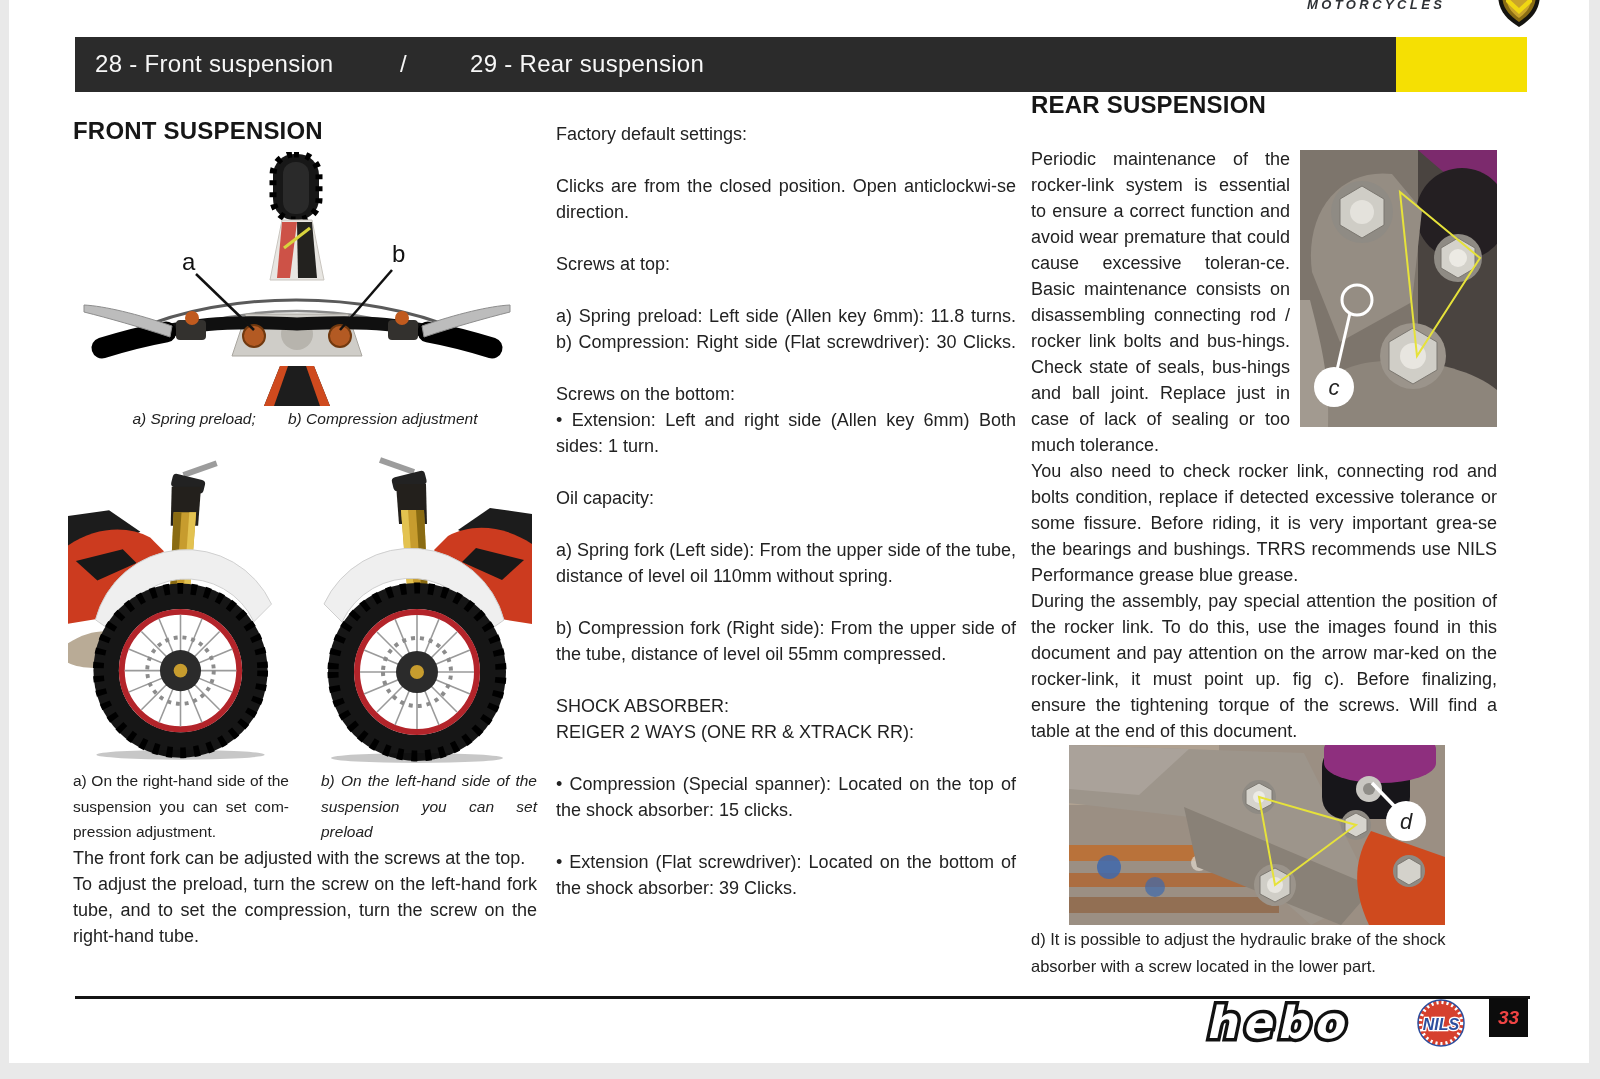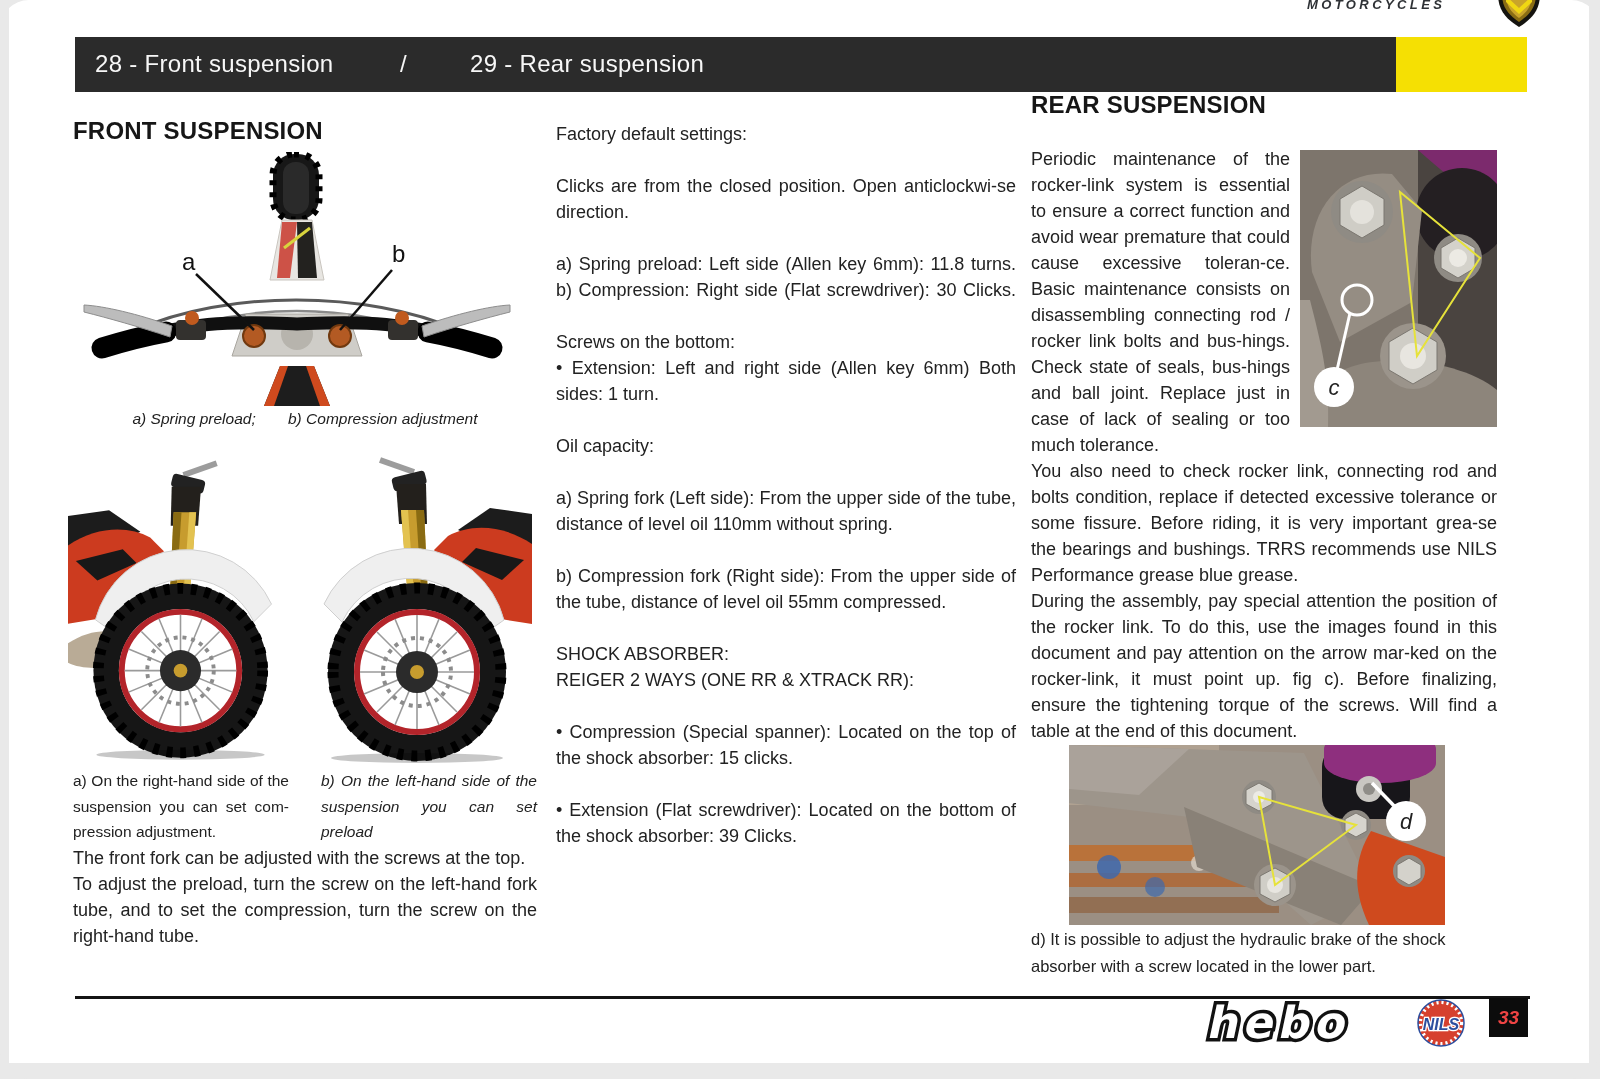--- a/index.html
+++ b/index.html
@@ -1,17 +1,17 @@
 <!DOCTYPE html>
 <html><head>
 <meta charset="utf-8">
 <style>
   html,body{margin:0;padding:0;background:#e9e9e9;}
   .stage{position:relative;width:1600px;height:1079px;overflow:hidden;background:#e9e9e9;
-         font-family:"Liberation Sans","DejaVu Sans",sans-serif;color:#1f1f1f;border-radius:29px;}
+         font-family:"Liberation Sans","DejaVu Sans",sans-serif;color:#1f1f1f;}
   .sheet{position:absolute;left:9px;top:0;width:1580px;height:1063px;background:#ffffff;}
   .abs{position:absolute;}
 
   
   .chapterbar{position:absolute;left:75px;top:37px;width:1423px;height:55px;background:#2b2b2b;}
   .chapterbar span{position:absolute;top:13px;color:#f7f7f7;font-size:24px;letter-spacing:.3px;white-space:nowrap;}
   .yellowblock{position:absolute;left:1396px;top:37px;width:131px;height:55px;background:#f5e003;}
   .brandtext{position:absolute;left:1307px;top:-3px;font-size:13px;font-weight:bold;font-style:italic;
              letter-spacing:3.4px;color:#2e3135;white-space:nowrap;}
 
@@ -181,20 +181,21 @@
   <div class="smallcap" style="left:73px;top:768px;width:216px">a) On the right-hand side of the suspension you can set com-pression adjustment.</div>
 
   <div class="abs body-txt" style="left:73px;top:845px;width:464px">
     <p class="tight">The front fork can be adjusted with the screws at the top.</p>
     <p class="tight">To adjust the preload, turn the screw on the left-hand fork tube, and to set the compression, turn the screw on the right-hand tube.</p>
   </div>
 
   <div class="abs body-txt" style="left:556px;top:121px;width:460px">
     <p class="gap">Factory default settings:</p>
     <p class="gap">Clicks are from the closed position. Open anticlockwi-se direction.</p>
+    <p class="gap">Screws at top:</p>
     <p class="tight jline">a) Spring preload: Left side (Allen key 6mm): 11.8 turns.</p>
     <p class="gap jline">b) Compression: Right side (Flat screwdriver): 30 Clicks.</p>
     <p class="tight">Screws on the bottom:</p>
     <p class="gap">• Extension: Left and right side (Allen key 6mm) Both sides: 1 turn.</p>
     <p class="gap">Oil capacity:</p>
     <p class="gap">a) Spring fork (Left side): From the upper side of the tube, distance of level oil 110mm without spring.</p>
     <p class="gap">b) Compression fork (Right side): From the upper side of the tube, distance of level oil 55mm compressed.</p>
     <p class="tight">SHOCK ABSORBER:</p>
     <p class="gap">REIGER 2 WAYS (ONE RR &amp; XTRACK RR):</p>
     <p class="gap">• Compression (Special spanner): Located on the top of the shock absorber: 15 clicks.</p>

